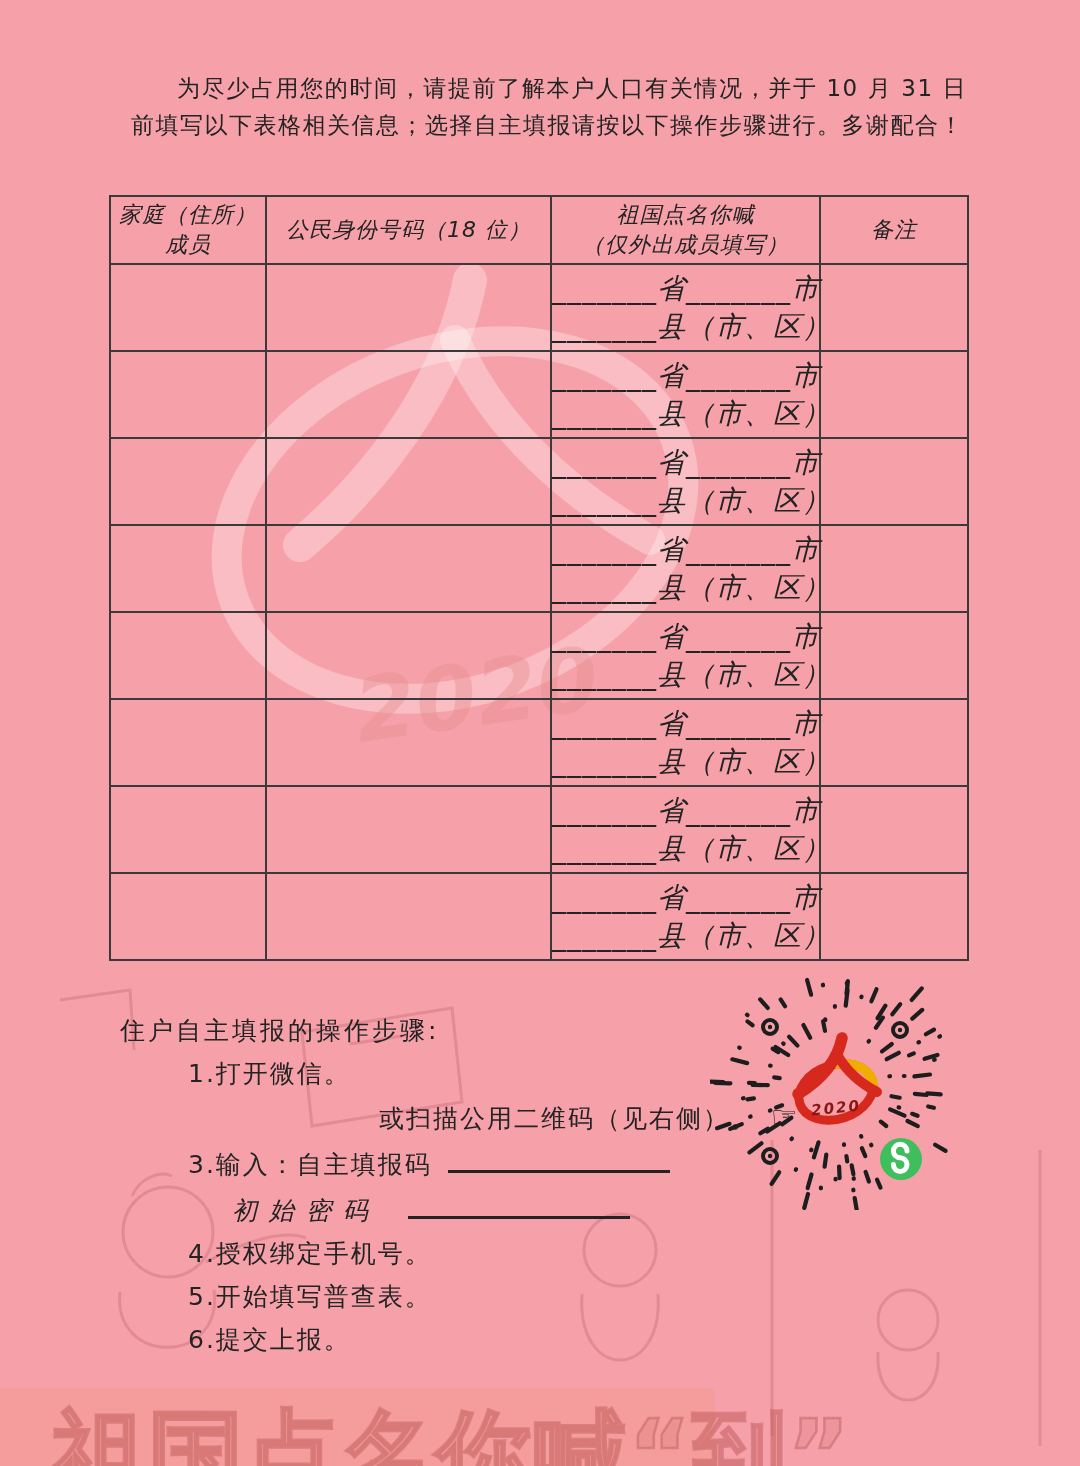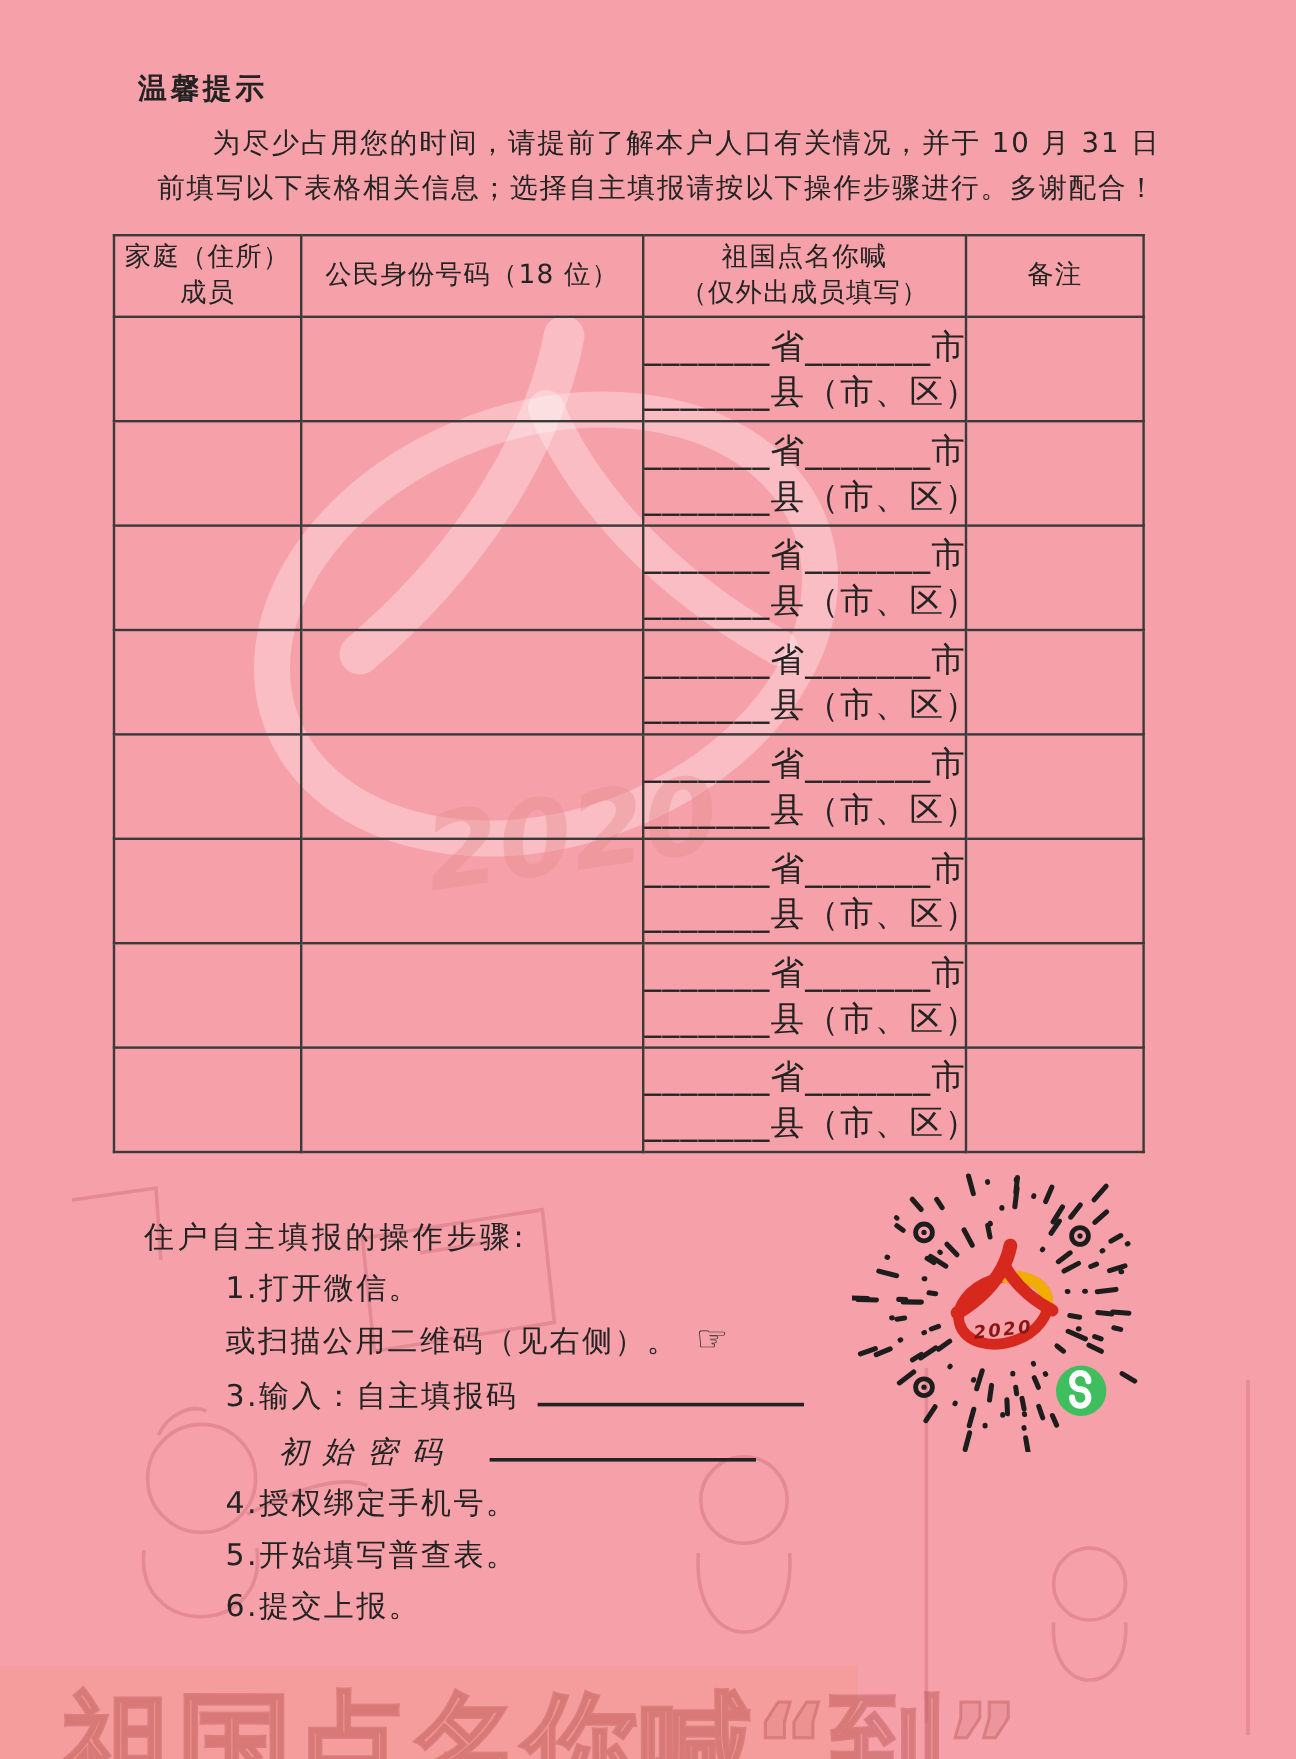--- a/index.html
+++ b/index.html
@@ -8,34 +8,34 @@
     background:#F6A1A9;color:#232323;
     font-family:"DejaVu Sans",sans-serif;
   }
   .bg-svg{position:absolute;left:0;top:0;width:1080px;height:1466px;z-index:0;}
   
   .notice{position:absolute;left:115px;top:58px;width:852px;z-index:2;}
   .notice-title{font-size:24px;font-weight:bold;letter-spacing:3px;}
   .notice-body{margin:12px 0 0 16px;font-size:23px;line-height:37px;text-indent:2em;
     letter-spacing:1.5px;text-align:justify;}
   
-  .form-table{position:absolute;left:94px;top:195px;width:858px;z-index:2;
-    border-collapse:collapse;table-layout:fixed;}
+  .form-table{position:absolute;left:109px;top:195px;width:858px;z-index:2;
+    border-collapse:collapse;table-layout:fixed;font-style:italic;}
   .form-table th,.form-table td{border:2px solid #3A3A3A;padding:0;text-align:center;
     vertical-align:middle;font-weight:normal;}
   .form-table thead th{height:66px;font-size:22px;line-height:30px;letter-spacing:1px;}
   .form-table tbody td{height:85px;}
   .res-line{font-size:28px;line-height:38px;letter-spacing:1px;white-space:nowrap;}
   .col-member{width:156px;}.col-id{width:285px;}.col-res{width:269px;}.col-note{width:148px;}
   
   .steps{position:absolute;left:120px;top:1014px;width:680px;z-index:2;font-size:25px;}
   .steps-title{font-weight:normal;letter-spacing:3px;}
   .step{margin-top:10px;letter-spacing:2px;line-height:33px;}
   .ind-num{margin-left:68px;}
-  .ind-cont{margin-left:68px;}
+  .ind-cont{margin-left:32px;text-align:right;}
   .ind-pwd{margin-left:112px;font-style:italic;}
   .ind-paren{margin-left:28px;}
   .blank-line{display:inline-block;width:222px;height:25px;border-bottom:3px solid #232323;
     vertical-align:baseline;margin-left:16px;}
   .blank-pwd{margin-left:38px;}
   .pointer{margin-left:14px;font-size:30px;}
   
   .qr-svg{position:absolute;left:710px;top:960px;width:262px;height:250px;z-index:3;}
   
   .banner-bg{position:absolute;left:0;top:1388px;width:715px;height:78px;
@@ -71,21 +71,20 @@
       <path d="M 772 1140 L 772 1436"></path>
       <path d="M 1040 1150 L 1040 1446"></path>
       <path d="M 60 1000 L 130 990 L 134 1050"></path>
     </g>
   </svg>
 
   <div class="banner-bg"></div>
   <div class="banner-text">祖国点名你喊“到”</div>
 
   <div class="notice">
-    <div class="notice-title">温馨提示</div>
     <p class="notice-body">为尽少占用您的时间，请提前了解本户人口有关情况，并于 10 月 31 日前填写以下表格相关信息；选择自主填报请按以下操作步骤进行。多谢配合！</p>
   </div>
 
   <table class="form-table">
     <colgroup>
       <col class="col-member">
         <col class="col-id">
         <col class="col-res">
         <col class="col-note">
     </colgroup>

